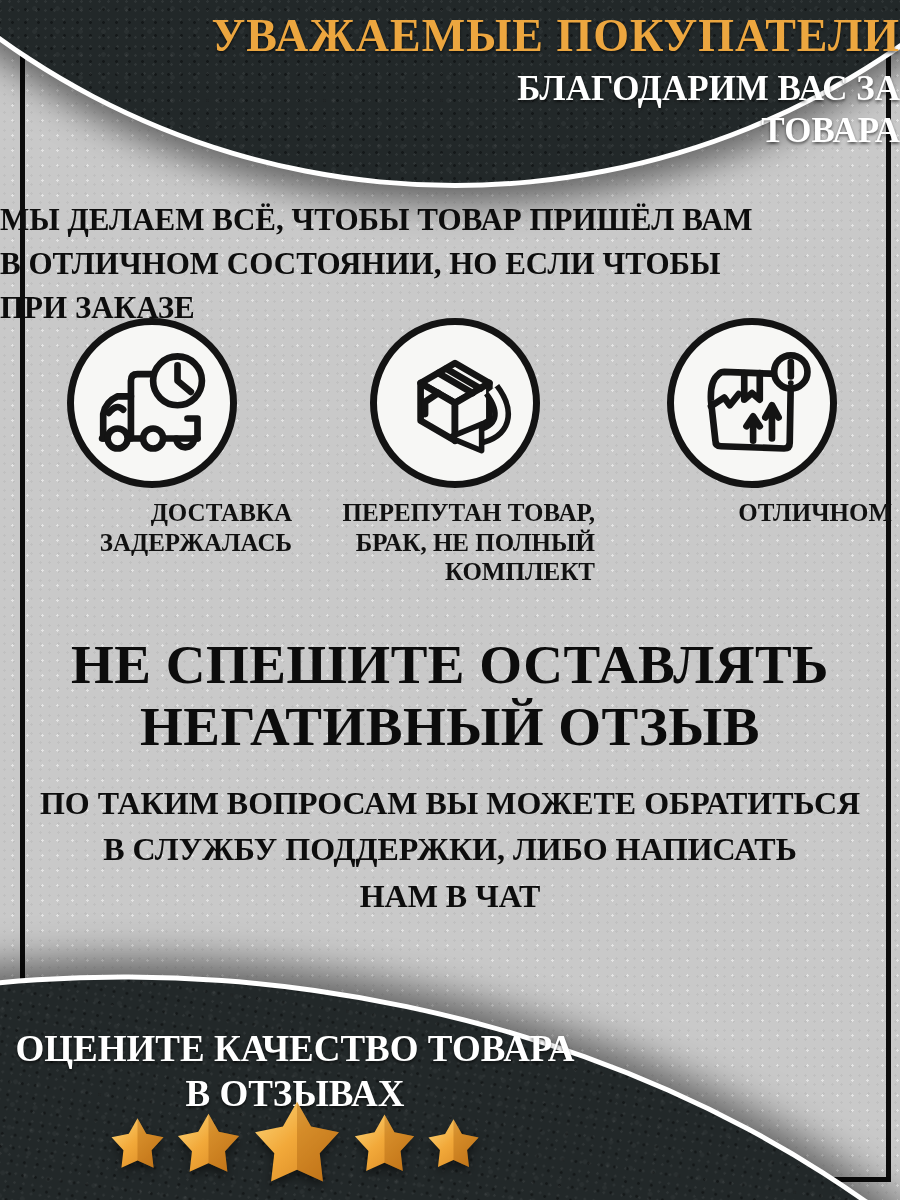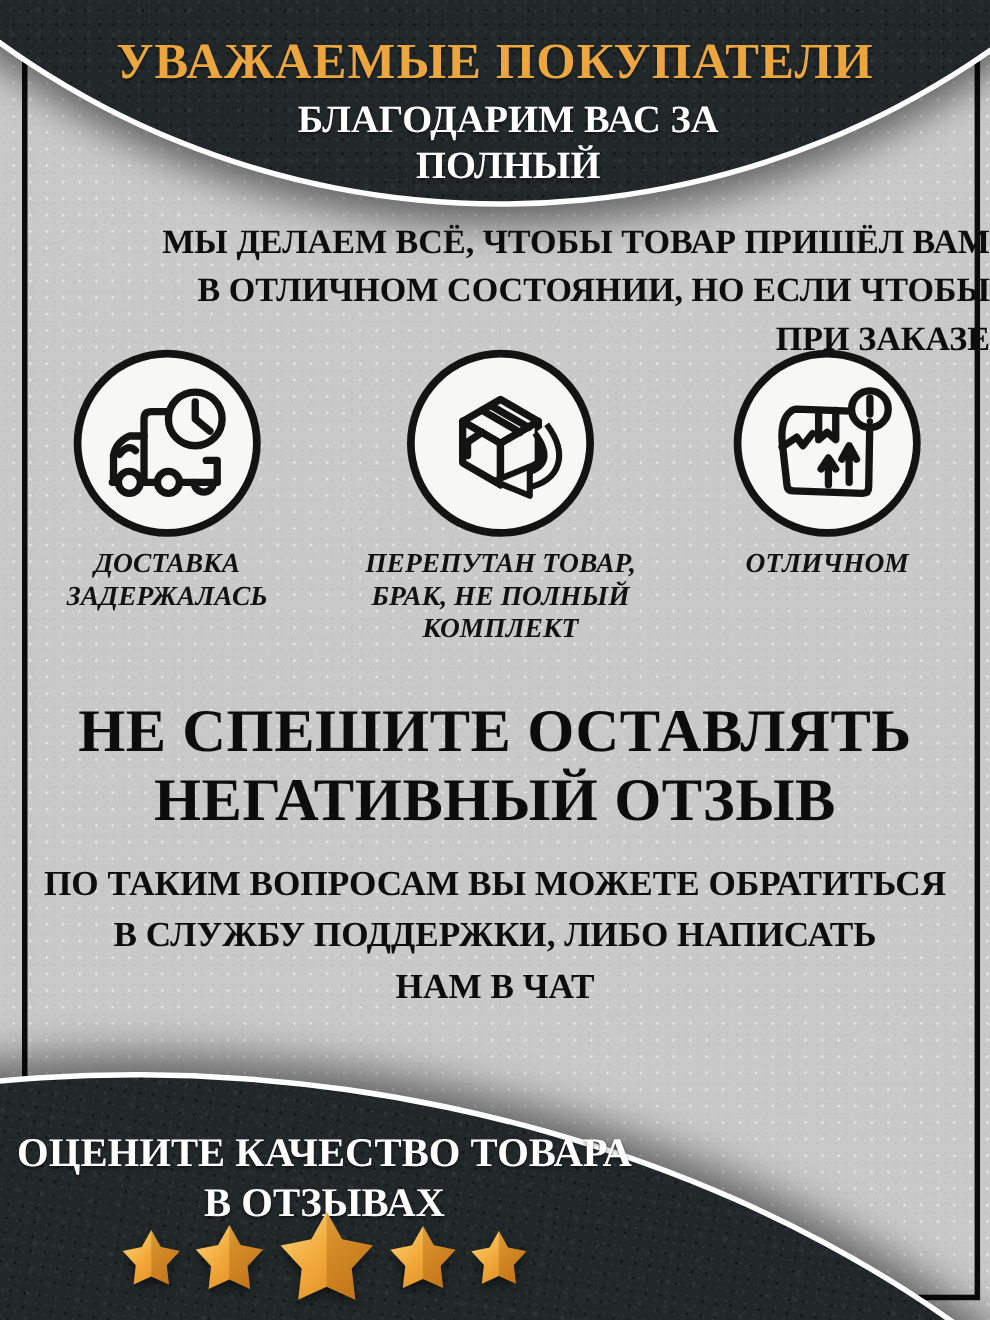--- a/index.html
+++ b/index.html
@@ -33,34 +33,34 @@
     position:absolute;left:-315px;top:-1322px;width:1530px;height:1500px;
     border-radius:50%;border:5px solid #ffffff;z-index:2;
     box-shadow:0 16px 34px rgba(0,0,0,0.5);
   }
   .bottom-ellipse{
     position:absolute;left:-640px;top:988px;width:1900px;height:1300px;
     border-radius:50%;border:5px solid #ffffff;z-index:2;
     transform:rotate(8deg);transform-origin:50% 0%;
     box-shadow:0 -16px 38px rgba(0,0,0,0.5);
   }
-  .header-text{position:absolute;top:32px;left:0;width:100%;text-align:center;z-index:3;}
+  .header-text{position:absolute;top:12px;left:0;width:100%;text-align:right;z-index:3;}
   .header-title{
     font-size:46px;font-weight:bold;color:#eca63f;letter-spacing:1px;line-height:1.05;
     text-shadow:0 2px 3px rgba(0,0,0,0.55);
   }
   .header-sub{margin-top:8px;font-size:35px;font-weight:bold;color:#ffffff;line-height:1.18;
     text-shadow:0 2px 3px rgba(0,0,0,0.55);margin-left:24px;}
   .header-sub span{display:block;white-space:nowrap;}
 
-  .intro{position:absolute;top:198px;left:0;width:100%;text-align:right;z-index:3;
+  .intro{position:absolute;top:198px;left:0;width:100%;text-align:left;z-index:3;
     font-size:31px;font-weight:bold;color:#0d0d0d;line-height:1.42;}
   .intro span{display:block;white-space:nowrap;}
 
-  .issue-col{position:absolute;top:318px;width:280px;text-align:center;z-index:3;font-style:italic;}
+  .issue-col{position:absolute;top:318px;width:280px;text-align:right;z-index:3;}
   .col-1{left:12px;}.col-2{left:315px;}.col-3{left:612px;}
   .icon-circle{
     width:156px;height:156px;border-radius:50%;border:7px solid #131313;
     background:#f7f7f5;margin:0 auto;display:flex;align-items:center;justify-content:center;
   }
   .icon-circle svg{display:block;}
   .issue-label{margin-top:10px;font-size:25px;font-weight:bold;color:#111;line-height:1.18;}
   .issue-label span{display:block;white-space:nowrap;}
 
   .warning{position:absolute;top:634px;left:0;width:100%;text-align:center;z-index:3;
@@ -95,21 +95,21 @@
 
   <div class="frame"></div>
 
   <div class="top-ellipse dark-tex"></div>
   <div class="bottom-ellipse dark-tex"></div>
 
   <div class="header-text">
     <div class="header-title">УВАЖАЕМЫЕ ПОКУПАТЕЛИ</div>
     <div class="header-sub">
       <span>БЛАГОДАРИМ ВАС ЗА</span>
-      <span>ПОЛНЫЙ</span>
+      <span>ТОВАРА</span>
     </div>
   </div>
 
   <div class="intro">
     <span>МЫ ДЕЛАЕМ ВСЁ, ЧТОБЫ ТОВАР ПРИШЁЛ ВАМ</span>
     <span>В ОТЛИЧНОМ СОСТОЯНИИ, НО ЕСЛИ ЧТОБЫ</span>
     <span>ПРИ ЗАКАЗЕ</span>
   </div>
 
   <div class="issue-col col-1">

